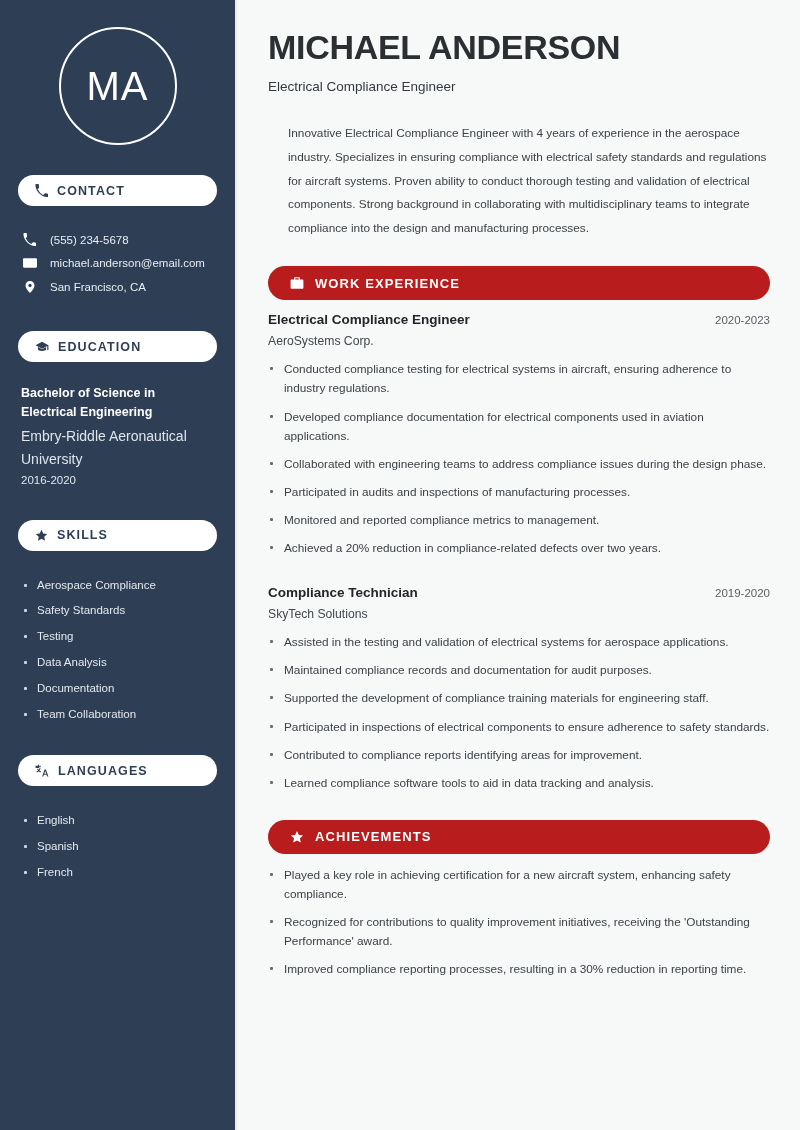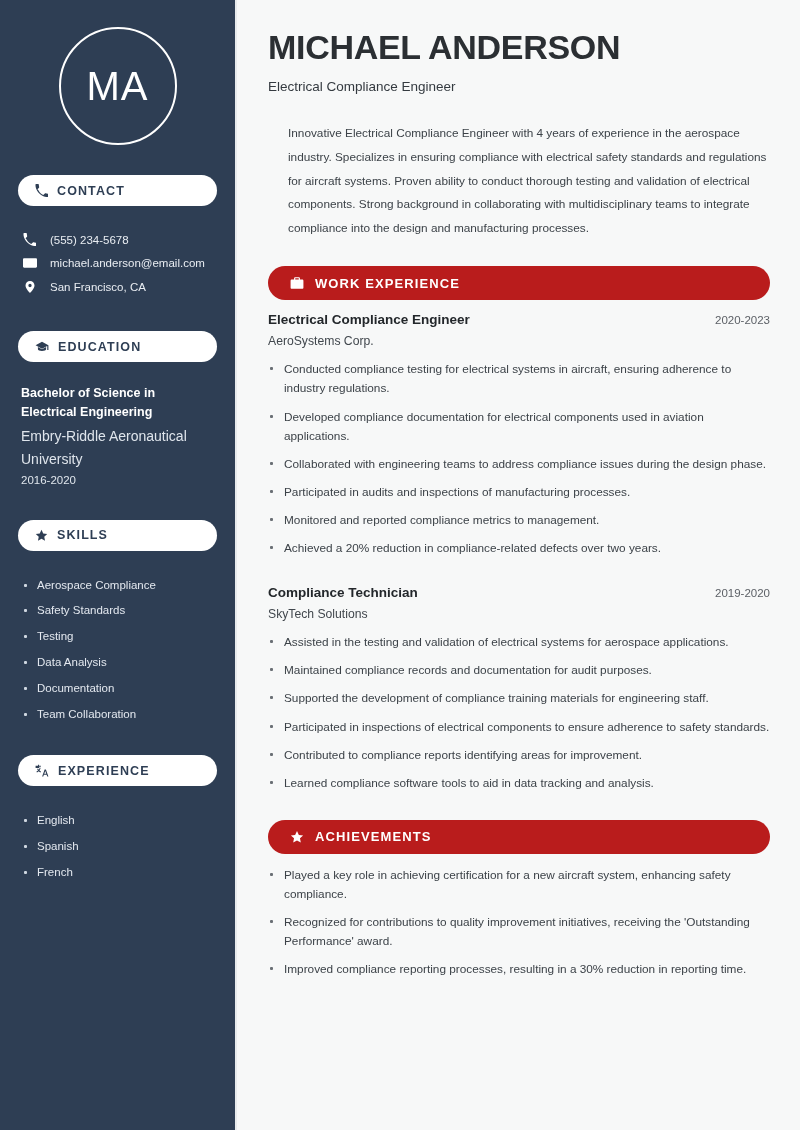--- a/index.html
+++ b/index.html
@@ -285,21 +285,21 @@
       <li>Team Collaboration</li>
     </ul>
 
     <div class="pill">
       <span class="ic">
         <svg width="14" height="14" viewBox="0 0 24 24">
             <path d="M1 3h9v1.8H6.9v1.5h2.7c-.3 2-1 3.6-2 4.9.8.7 1.7 1.2 2.6 1.6l-.8 1.7c-1.1-.5-2.1-1.2-3-2-.9.8-2 1.5-3.1 2l-.8-1.7c1-.4 1.9-.9 2.7-1.6-.7-.9-1.2-1.9-1.6-3h1.9c.3.7.6 1.3 1 1.8.7-.9 1.2-2 1.4-3.2H1V3h4.1V1.2h1.8V3H1z"></path>
             <path d="M16.5 9.3h2.2l4.3 12h-2l-1-2.9h-4.8l-1 2.9h-2l4.3-12zm1.1 2.6-1.7 4.8h3.4l-1.7-4.8z"></path>
           </svg>
       </span>
-      <span>EXPERIENCE</span>
+      <span>LANGUAGES</span>
     </div>
 
     <ul class="side-list">
       <li>English</li>
       <li>Spanish</li>
       <li>French</li>
     </ul>
 
   </aside>
 

